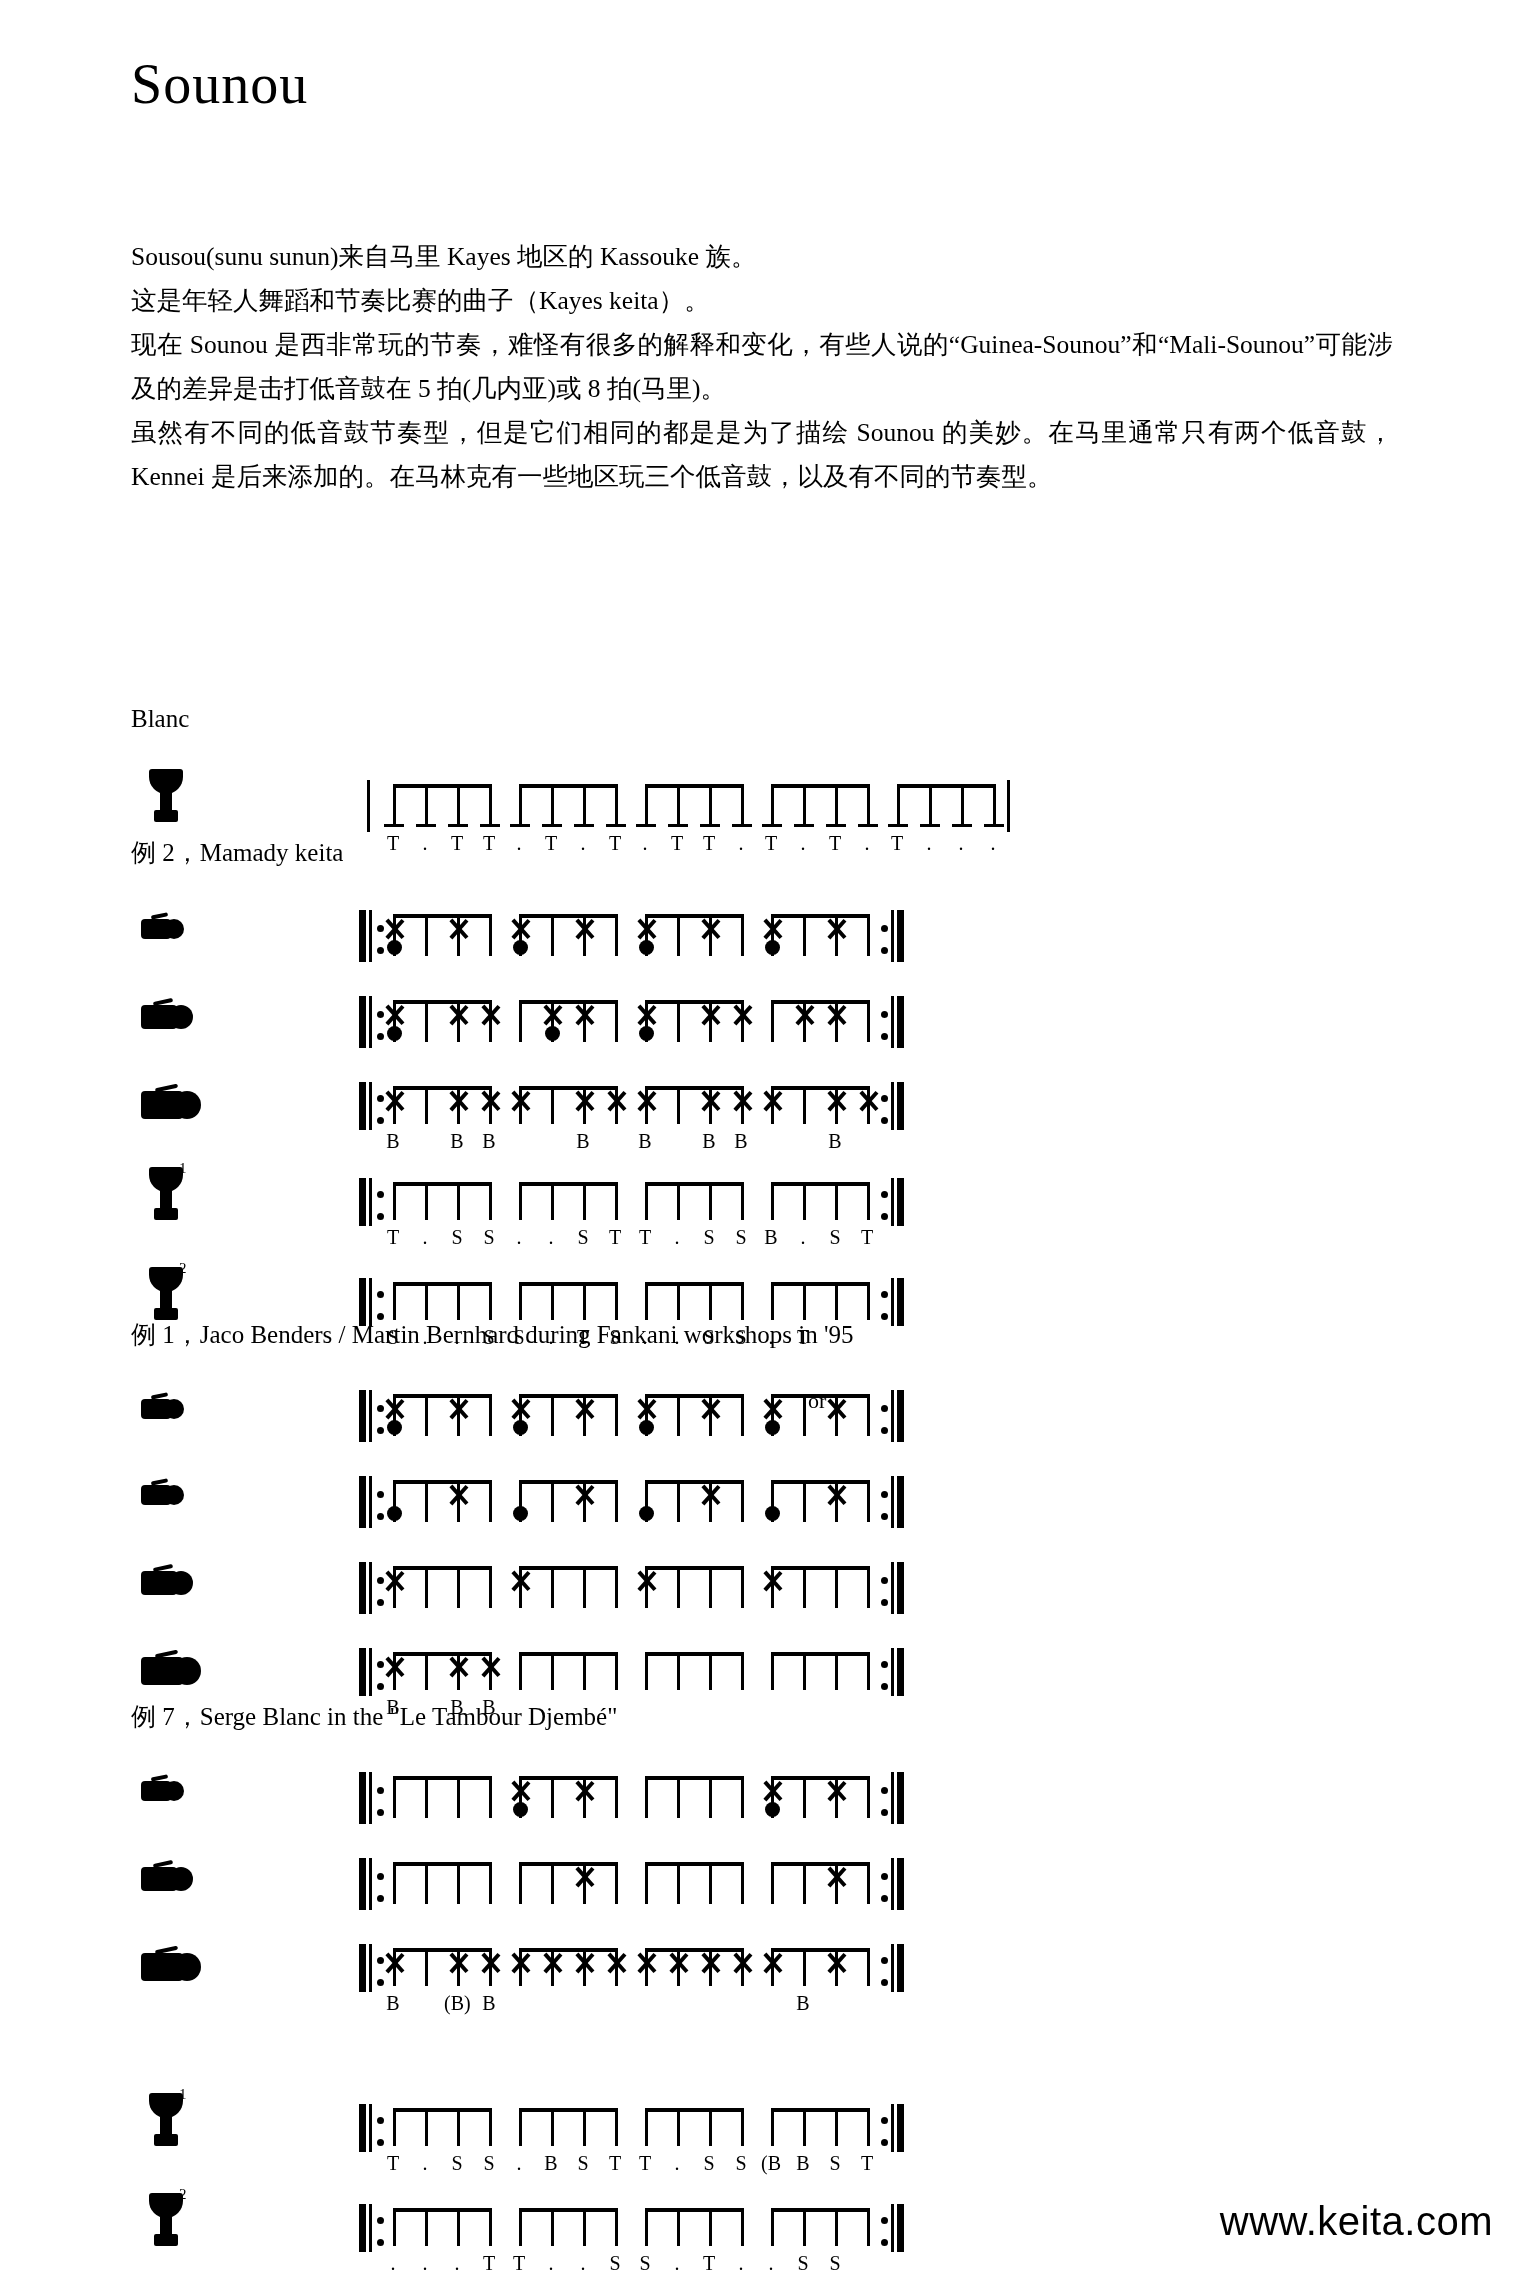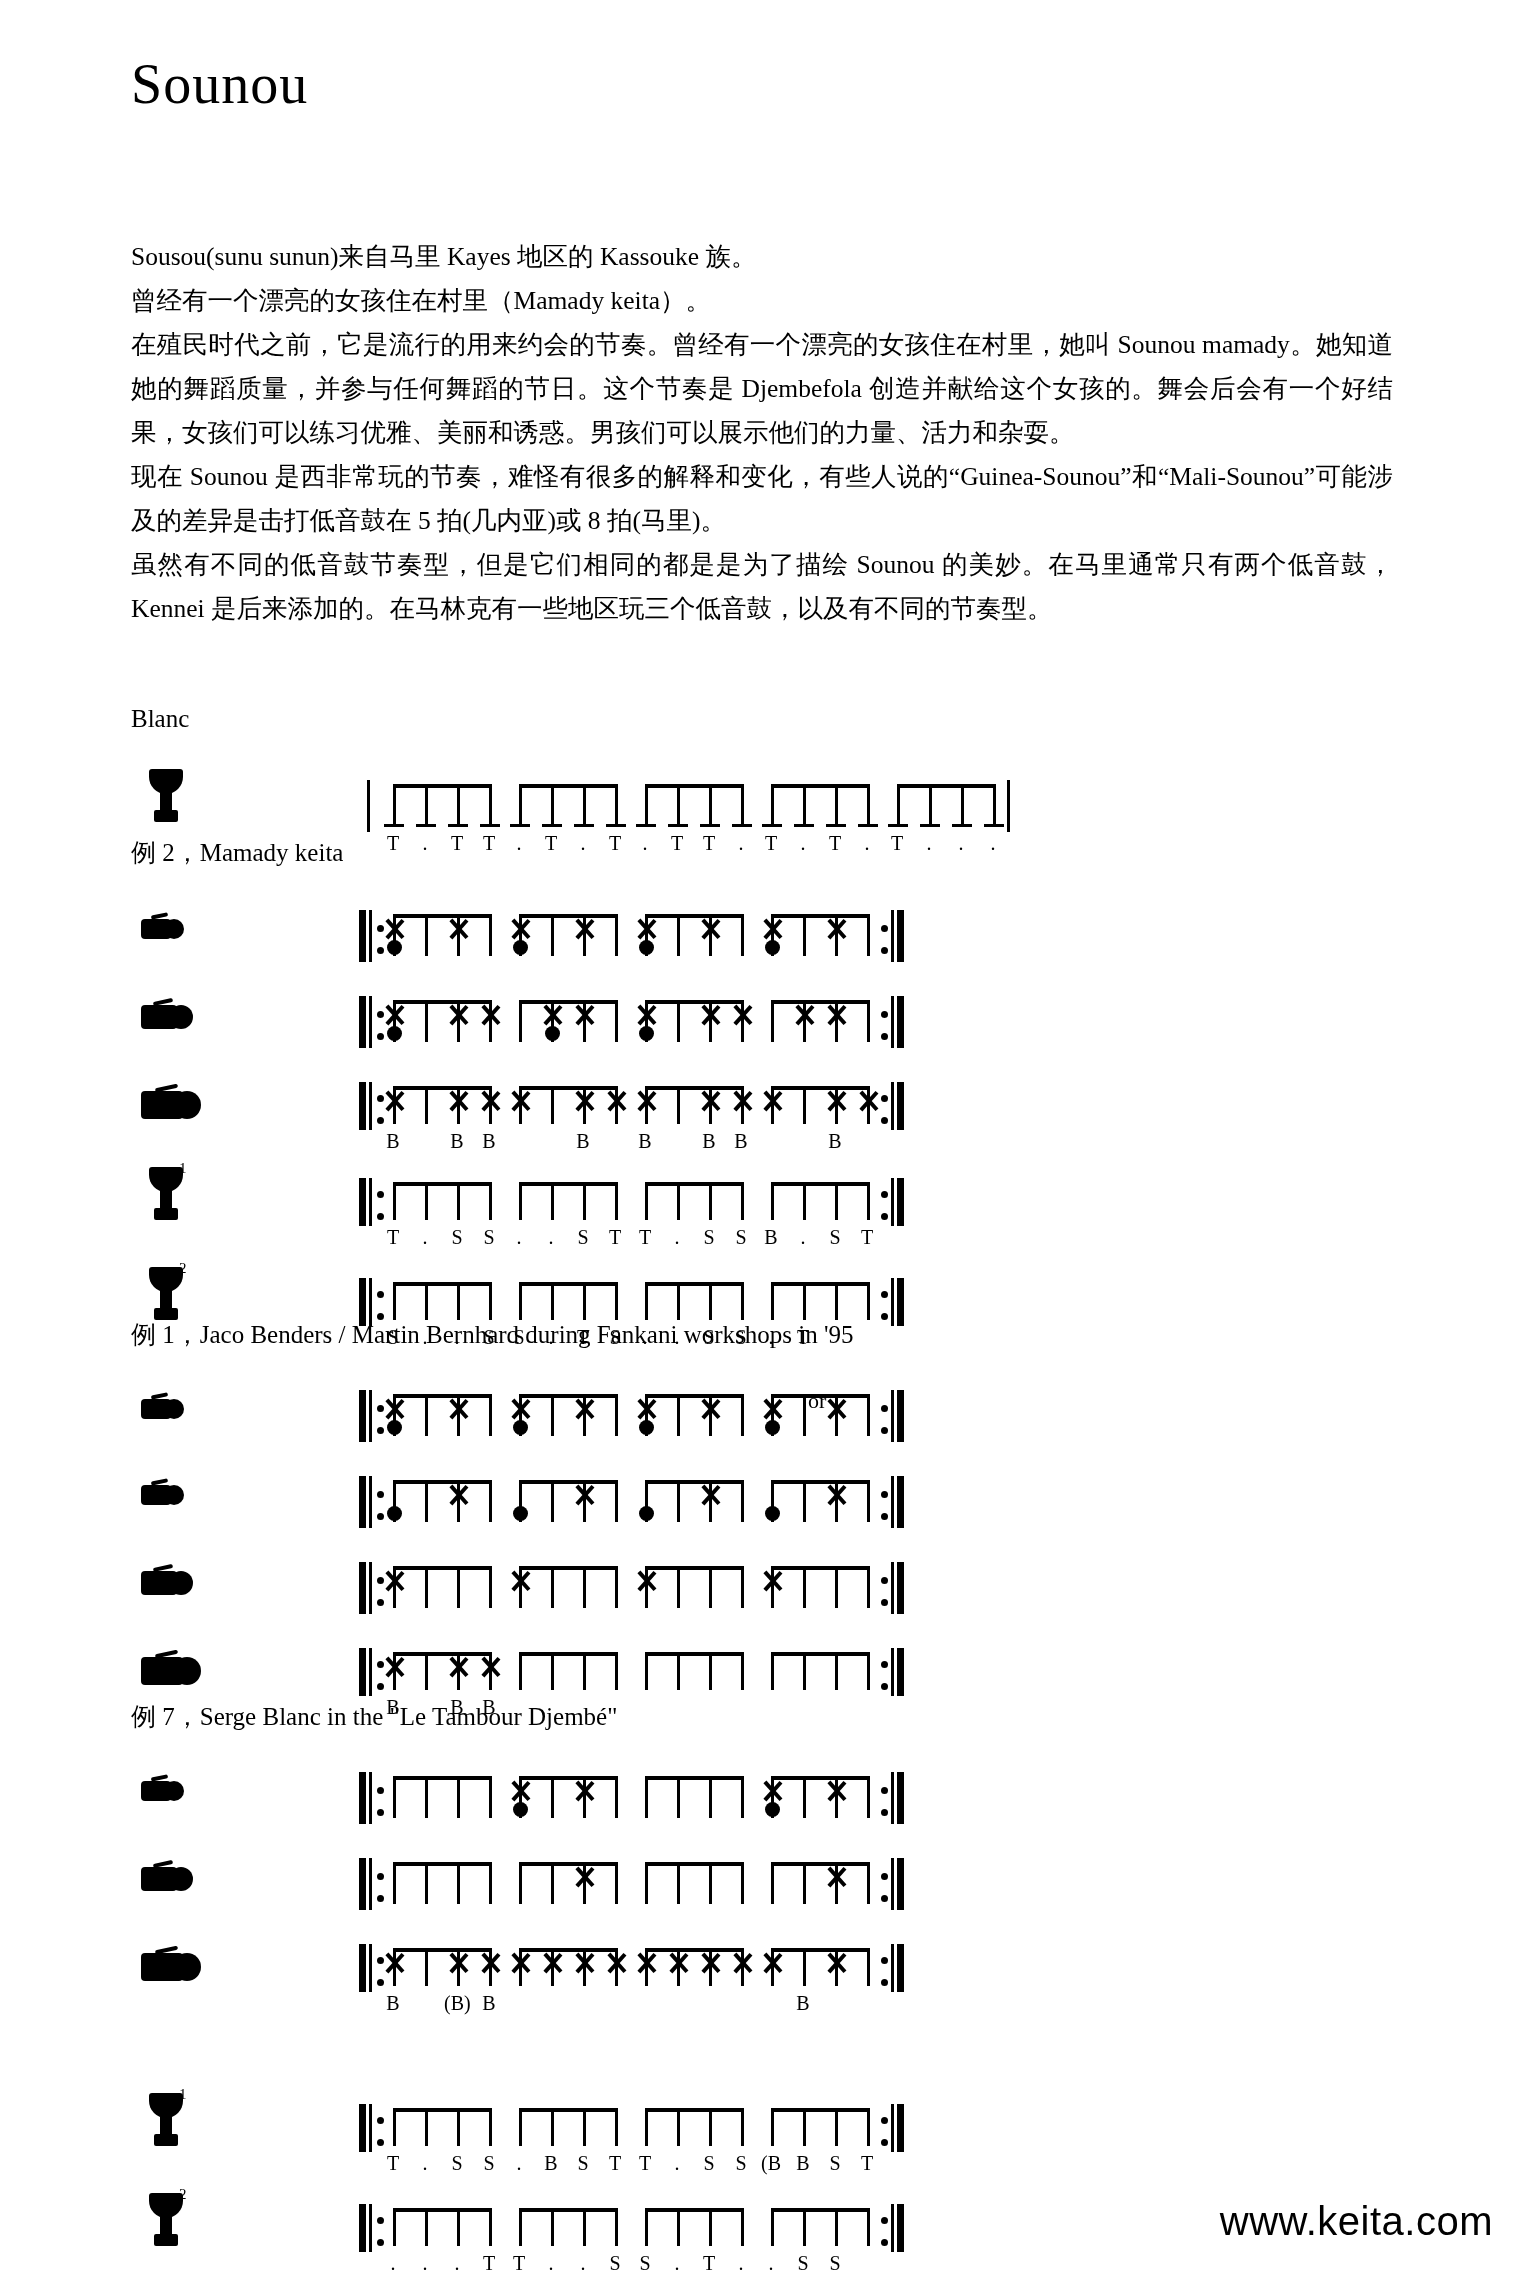--- a/index.html
+++ b/index.html
@@ -66,22 +66,21 @@
 </style>
 </head>
 <body>
 
 <div class="page">
 
   <div class="title">Sounou</div>
 
   <div class="body-text">
     <p>Sousou(sunu sunun)来自马里 Kayes 地区的 Kassouke 族。</p>
-    <p>曾经有一个漂亮的女孩住在村里（Mamady keita）。</p>
-    <p>在殖民时代之前，它是流行的用来约会的节奏。曾经有一个漂亮的女孩住在村里，她叫 Sounou mamady。她知道她的舞蹈质量，并参与任何舞蹈的节日。这个节奏是 Djembefola 创造并献给这个女孩的。舞会后会有一个好结果，女孩们可以练习优雅、美丽和诱惑。男孩们可以展示他们的力量、活力和杂耍。</p>
+    <p>这是年轻人舞蹈和节奏比赛的曲子（Kayes keita）。</p>
     <p>现在 Sounou 是西非常玩的节奏，难怪有很多的解释和变化，有些人说的“Guinea-Sounou”和“Mali-Sounou”可能涉及的差异是击打低音鼓在 5 拍(几内亚)或 8 拍(马里)。</p>
     <p>虽然有不同的低音鼓节奏型，但是它们相同的都是是为了描绘 Sounou 的美妙。在马里通常只有两个低音鼓，Kennei 是后来添加的。在马林克有一些地区玩三个低音鼓，以及有不同的节奏型。</p>
   </div>
 
   <div class="lbl" style="left:131px;top:705px;">Blanc</div>
   <div class="lbl" style="left:131px;top:836px;">例 2，Mamady keita</div>
   <div class="lbl" style="left:131px;top:1318px;">例 1，Jaco Benders / Martin Bernhard during Fankani workshops in '95</div>
   <div class="lbl" style="left:131px;top:1700px;">例 7，Serge Blanc in the "Le Tambour Djembé"</div>
   <div class="small-txt" style="left:808px;top:1388px;">or</div>
 

